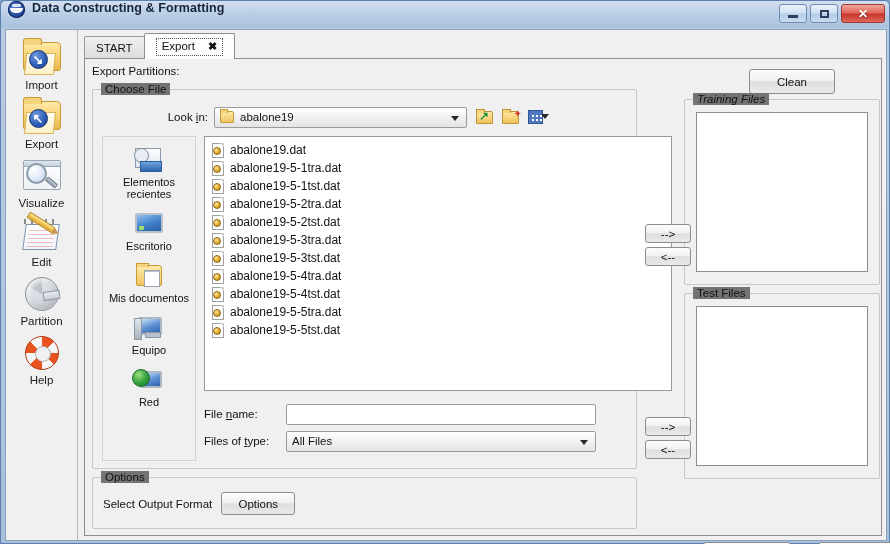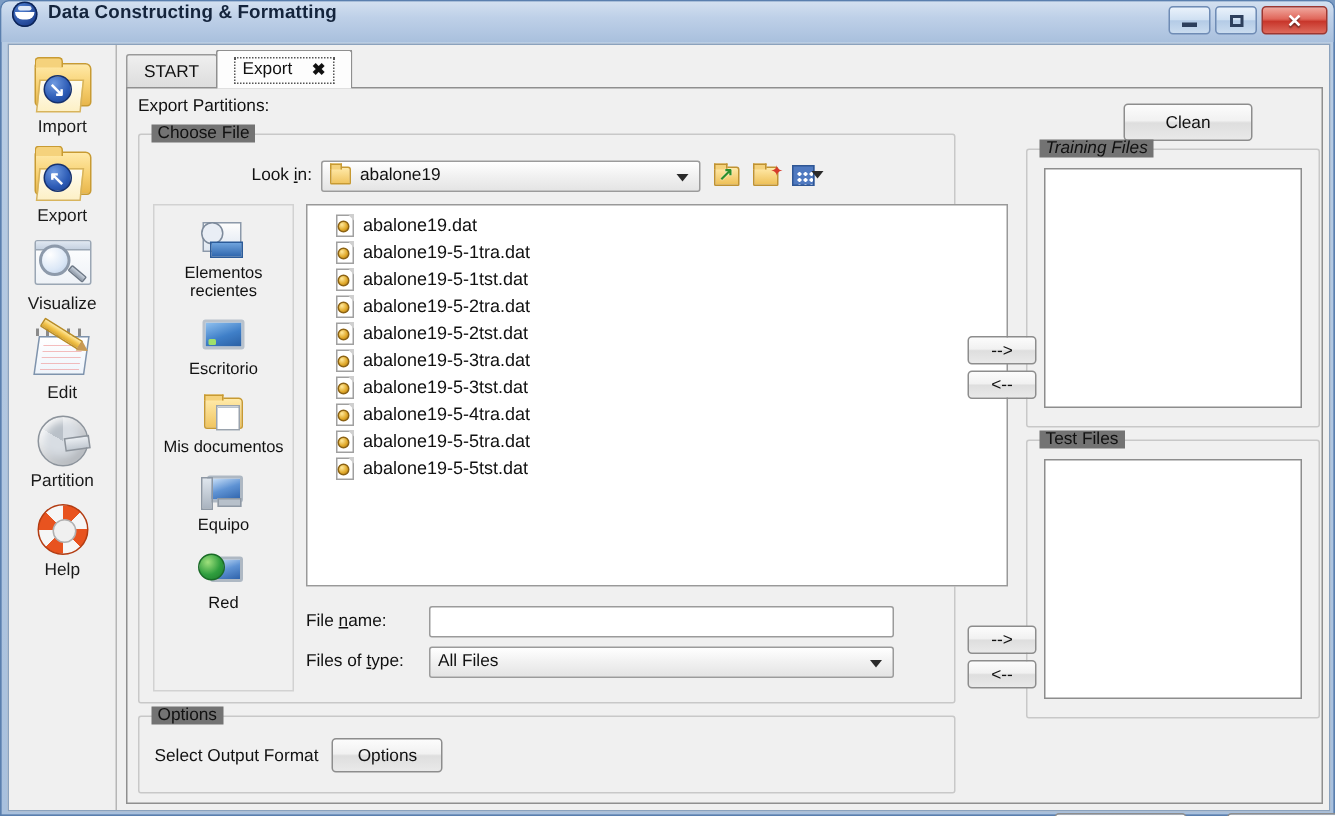--- a/index.html
+++ b/index.html
@@ -343,21 +343,21 @@
     border:2px solid #aeb8c3;border-radius:2px;}
   .pi-net::before{content:"";position:absolute;left:-10px;top:-4px;width:16px;height:16px;
     border-radius:50%;
     background:radial-gradient(circle at 35% 30%, #9fe07c 0%, #2f9e3e 55%, #1c7a2c 100%);
     border:1px solid #1a6b27;}
 
   
   #filelist {
     position:absolute; left:110px; top:38px; width:468px; height:255px;
     background:#fff; border:1px solid #999;
-    overflow:hidden; padding:4px 0 0 16px;
+    overflow:hidden; padding:4px 0 0 4px;
   }
   .fitem { display:flex; align-items:center; height:18px; font-size:12px; color:#111;
     padding-left:3px; cursor:pointer; }
   .fico { width:13px;height:15px;position:relative;margin-right:5px;flex:0 0 auto; }
   .fico-doc {
     position:absolute;left:0;top:0;width:12px;height:15px;background:#fff;
     border:1px solid #a0a0a0;
   }
   .fico-doc::after{content:"";position:absolute;right:-1px;top:-1px;
     border-left:4px solid transparent;border-top:4px solid #cfcfcf;}
@@ -624,20 +624,27 @@
                       <i class="fico-doc"></i>
                       <i class="fico-dot"></i>
                     </span>
                   <span>abalone19-5-4tra.dat</span>
                 </div>
                 <div class="fitem">
                   <span class="fico">
                       <i class="fico-doc"></i>
                       <i class="fico-dot"></i>
                     </span>
+                  <span>abalone19-5-4tst.dat</span>
+                </div>
+                <div class="fitem">
+                  <span class="fico">
+                      <i class="fico-doc"></i>
+                      <i class="fico-dot"></i>
+                    </span>
                   <span>abalone19-5-5tra.dat</span>
                 </div>
                 <div class="fitem">
                   <span class="fico">
                       <i class="fico-doc"></i>
                       <i class="fico-dot"></i>
                     </span>
                   <span>abalone19-5-5tst.dat</span>
                 </div>
               </div>

